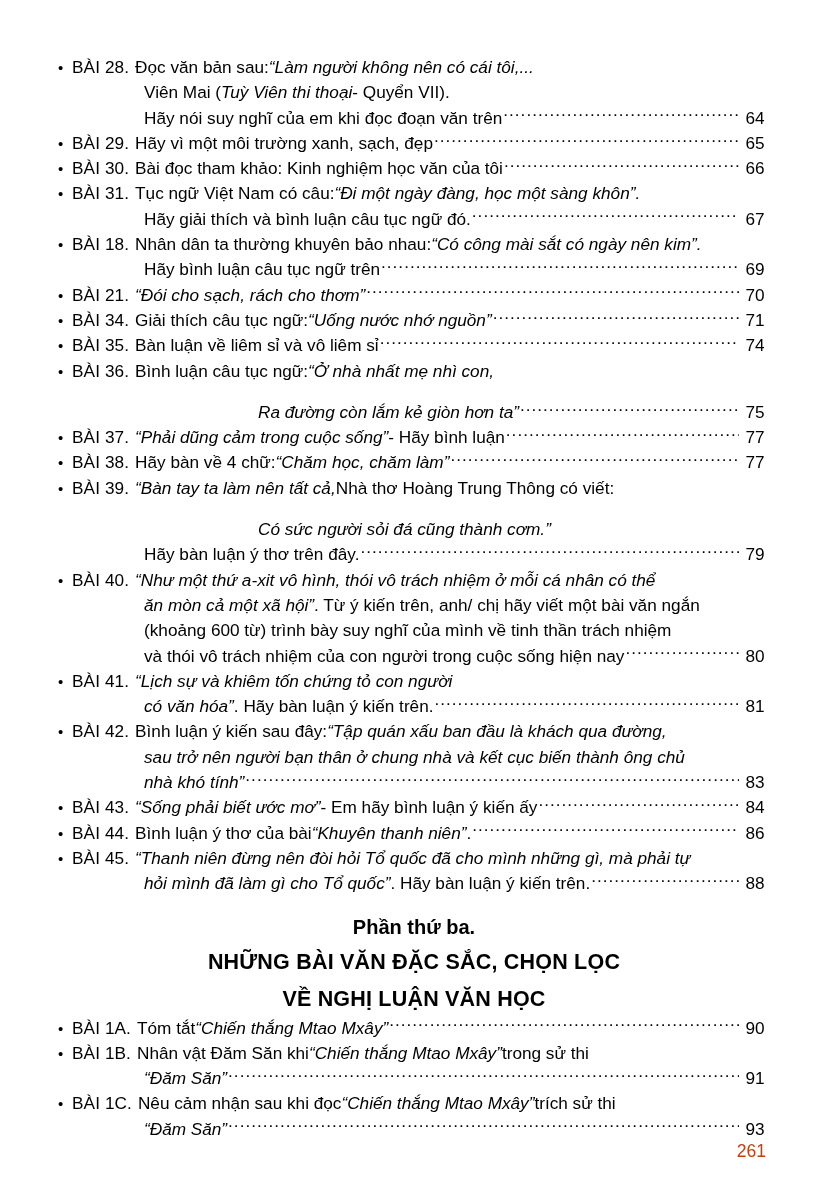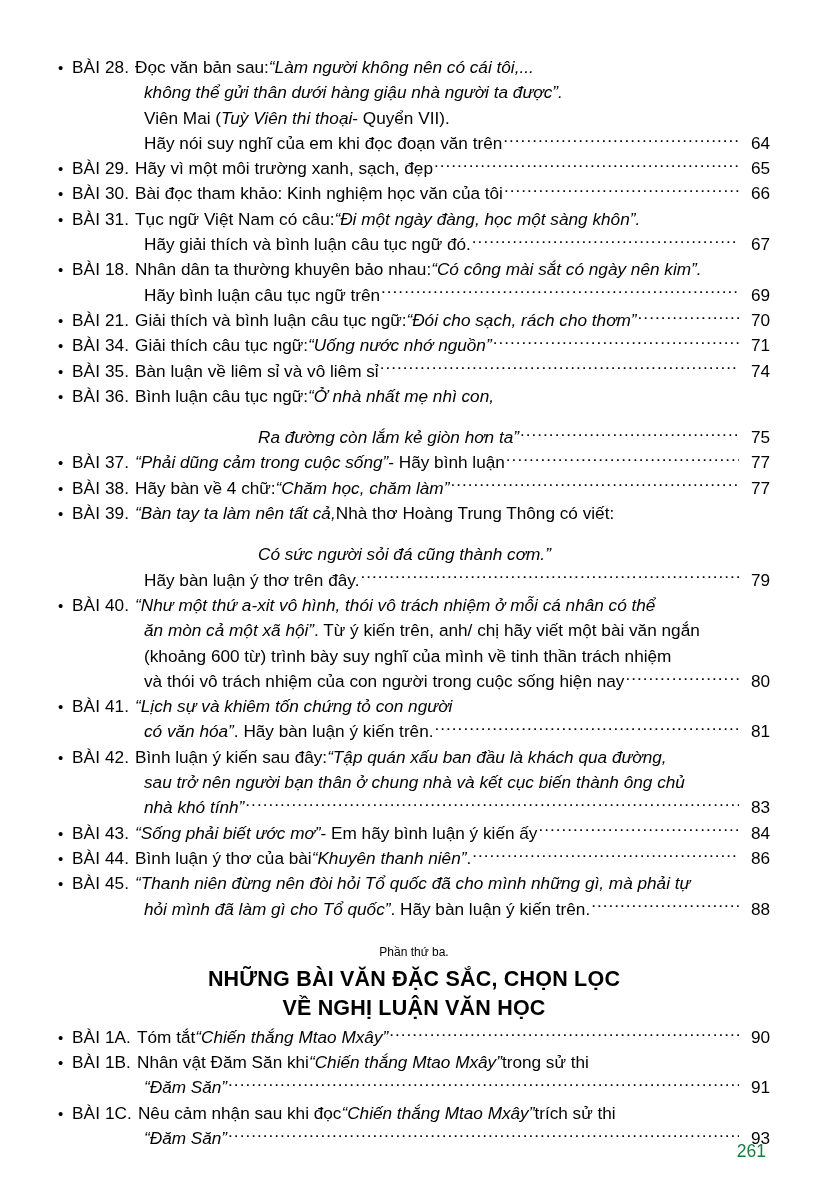--- a/index.html
+++ b/index.html
@@ -86,69 +86,67 @@
     bottom: 0;
     white-space: nowrap;
     font-size: 17.2px;
     letter-spacing: 1.0px;
     color: #000;
   }
 
   .pg {
     flex: 0 0 auto;
     width: 30px;
-    text-align: right;
+    text-align: center;
     font-size: 17.2px;
   }
   .ind-1 { padding-left: 86px; }
   .ind-2 { padding-left: 200px; margin-top: 16px; }
 
   
   .section-head {
     text-align: center;
     margin-top: 18px;
     margin-bottom: 2px;
   }
   .section-head .sub {
-    font-weight: normal;
-    font-size: 12px;
+    font-weight: bold;
+    font-size: 20px;
     line-height: 25px;
   }
   .section-head .main1,
   .section-head .main2 {
     font-weight: bold;
     font-size: 21.5px;
     line-height: 29px;
     letter-spacing: 0.2px;
+    margin-top: 8px;
   }
 
   .folio {
     position: absolute;
     right: 52px;
     bottom: 38px;
     font-size: 17.5px;
-    color: #15803d;
+    color: #c2410c;
   }
 </style>
 </head>
 <body>
 
 <div class="page">
   <div class="toc">
 
     <div id="toc-before">
         <div class="entry">
           <div class="line plain">
             <span class="bullet">•</span>
             <span class="num">BÀI 28.</span>
             <span class="txt">Đọc văn bản sau:</span>
             <span class="txt it"> “Làm người không nên có cái tôi,...</span>
-          </div>
-          <div class="line ind-1 plain">
-            <span class="txt it">không thể gửi thân dưới hàng giậu nhà người ta được”.</span>
           </div>
           <div class="line ind-1 plain">
             <span class="txt">Viên Mai (</span>
             <span class="txt it">Tuỳ Viên thi thoại</span>
             <span class="txt"> - Quyển VII).</span>
           </div>
           <div class="line ind-1">
             <span class="txt">Hãy nói suy nghĩ của em khi đọc đoạn văn trên</span>
             <span class="leader"></span>
             <span class="pg">64</span>
@@ -195,21 +193,20 @@
           <div class="line ind-1">
             <span class="txt">Hãy bình luận câu tục ngữ trên</span>
             <span class="leader"></span>
             <span class="pg">69</span>
           </div>
         </div>
         <div class="entry">
           <div class="line">
             <span class="bullet">•</span>
             <span class="num">BÀI 21.</span>
-            <span class="txt">Giải thích và bình luận câu tục ngữ:</span>
             <span class="txt it"> “Đói cho sạch, rách cho thơm”</span>
             <span class="leader"></span>
             <span class="pg">70</span>
           </div>
         </div>
         <div class="entry">
           <div class="line">
             <span class="bullet">•</span>
             <span class="num">BÀI 34.</span>
             <span class="txt">Giải thích câu tục ngữ:</span>

